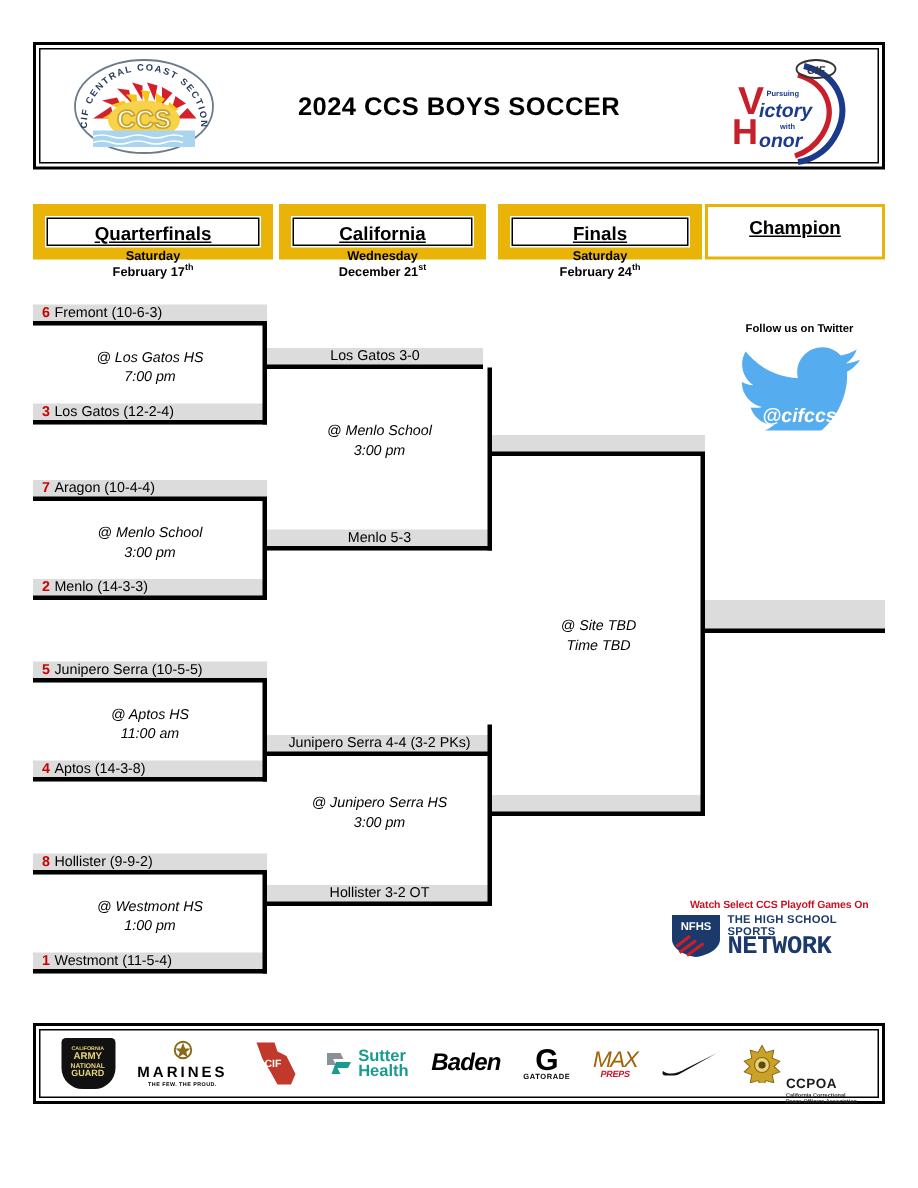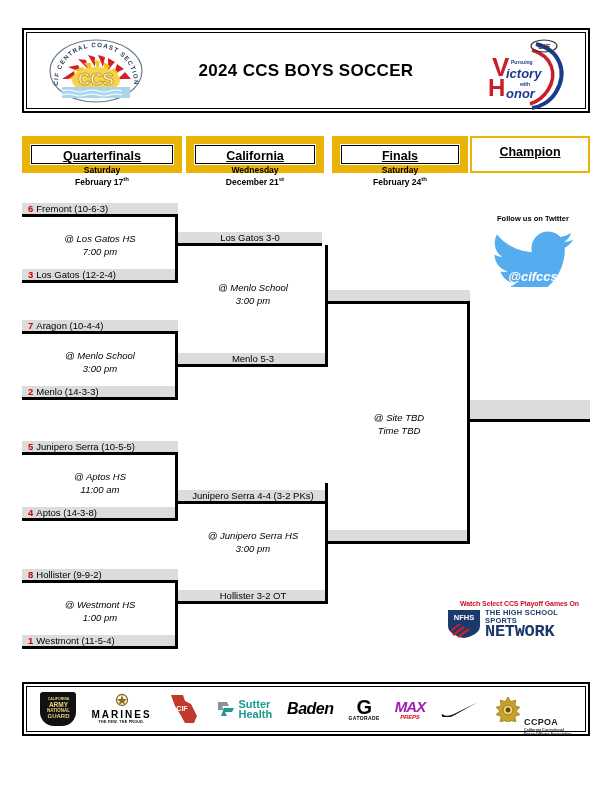--- a/index.html
+++ b/index.html
@@ -79,21 +79,21 @@
   .sutter{display:flex;align-items:center;gap:3px;}
   .sutter-txt{line-height:.95;color:#1a9b8f;font-weight:bold;font-size:11px;}
 
   .baden{font-size:16px;font-weight:bold;font-style:italic;letter-spacing:-.5px;}
 
   .gat{text-align:center;line-height:1;}
   .gat-g{font-size:20px;font-weight:bold;line-height:.9;}
   .gat-t{font-size:5px;font-weight:bold;letter-spacing:.4px;}
 
   .maxp{text-align:center;line-height:1;}
-  .maxp-1{font-size:15px;font-weight:bold;font-style:italic;color:#a21caf;letter-spacing:-1px;}
+  .maxp-1{font-size:15px;font-weight:normal;font-style:italic;color:#a16207;letter-spacing:-1px;}
   .maxp-2{font-size:6px;font-weight:bold;font-style:italic;color:#cc1122;letter-spacing:-.2px;}
 
   .ccpoa{display:flex;align-items:center;gap:3px;}
   .ccpoa-txt{line-height:1.1;}
   .ccpoa-1{font-size:9px;font-weight:bold;color:#1b1b1b;letter-spacing:.3px;margin-top:36px;}
   .ccpoa-2{font-size:3.7px;font-weight:bold;color:#333;}
 </style>
 </head>
 <body>
 

